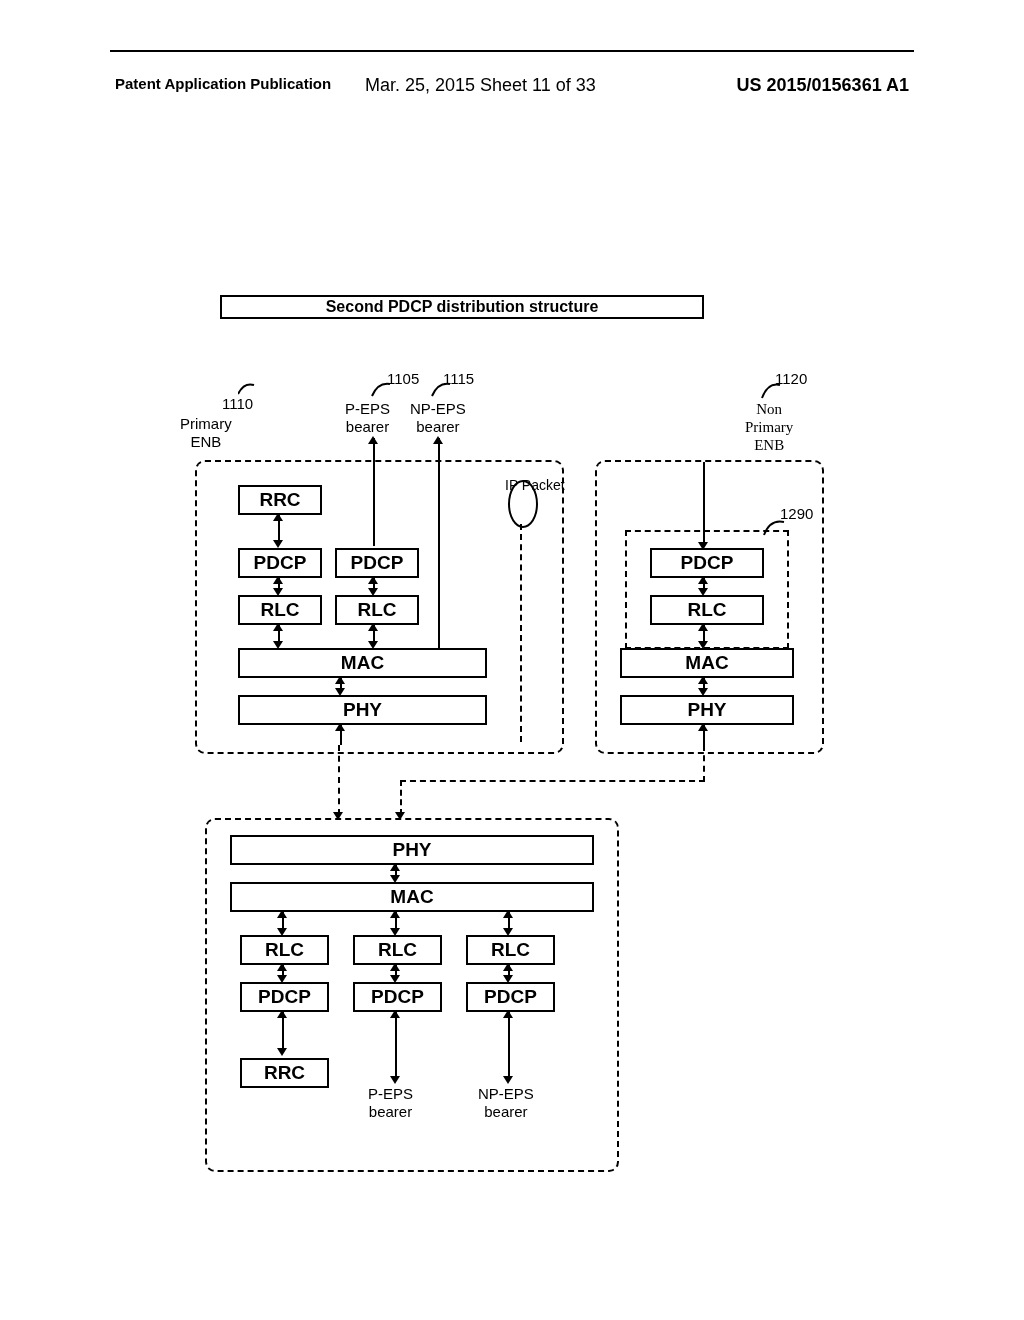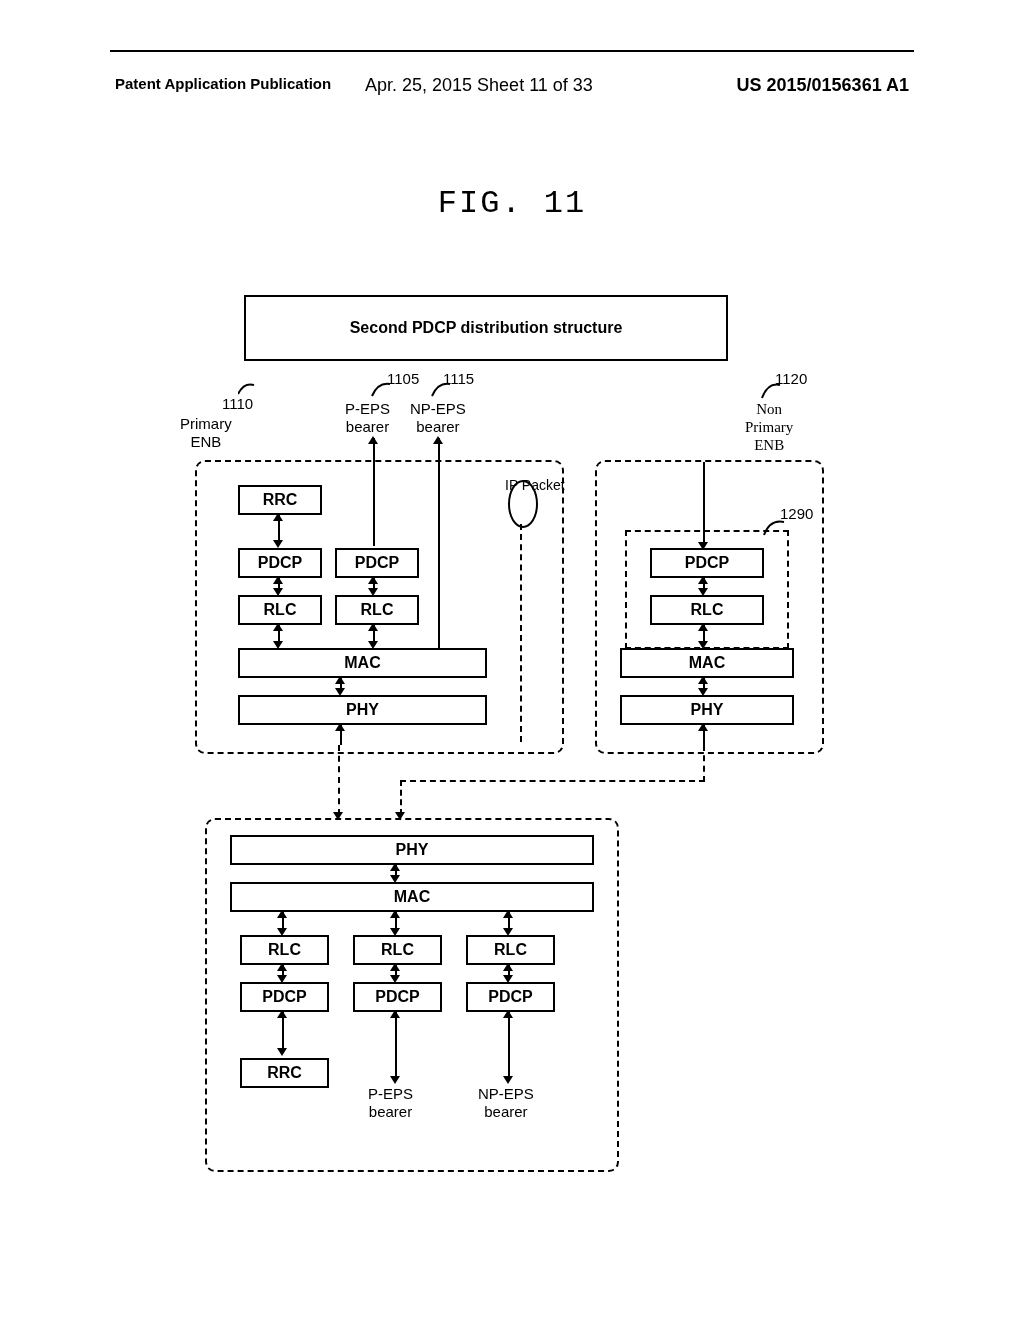--- a/index.html
+++ b/index.html
@@ -54,35 +54,34 @@
     font-size: 32px;
     letter-spacing: 2px;
   }
   .title-box {
     position: absolute;
     top: 295px;
     left: 220px;
     width: 480px;
     border: 2px solid #000;
     text-align: center;
-    padding: 22px 0;
+    padding: 1px 0;
     font-size: 16px;
     font-weight: bold;
-    margin-left: 24px;
   }
   
   .lbl { position: absolute; font-size: 15px; text-align: center; line-height: 1.2; }
   .num { font-size: 15px; }
   
   .box {
     position: absolute;
     border: 2.5px solid #000;
     text-align: center;
     font-weight: bold;
-    font-size: 16px;
+    font-size: 19px;
     display: flex;
     align-items: center;
     justify-content: center;
     background: #fff;
   }
   .dash {
     position: absolute;
     border: 2px dashed #000;
   }
   .round-dash {
@@ -115,24 +114,23 @@
     border-radius: 50%;
   }
 </style>
 </head>
 <body>
 
 <div class="page">
 
   <div class="header-line"></div>
   <div class="header-left">Patent Application Publication</div>
-  <div class="header-mid">Apr. 25, 2015  Sheet 11 of 33</div>
+  <div class="header-mid">Mar. 25, 2015  Sheet 11 of 33</div>
   <div class="header-right">US 2015/0156361 A1</div>
 
-  <div class="fig-title">FIG. 11</div>
 
   <div class="title-box">Second PDCP distribution structure</div>
 
   <div class="lbl num" style="left:222px; top:395px;">1110</div>
   <svg style="position:absolute; left:238px; top:382px;" width="20" height="15">
       <path d="M0 12 Q6 0 16 3" stroke="#000" stroke-width="2" fill="none"></path>
     </svg>
   <div class="lbl" style="left:180px; top:415px; white-space:pre;">Primary
 ENB</div>
 

